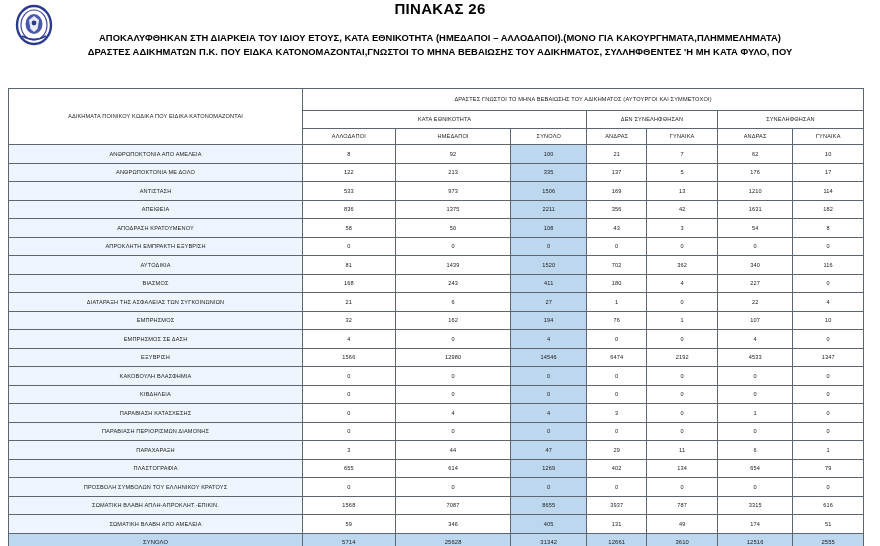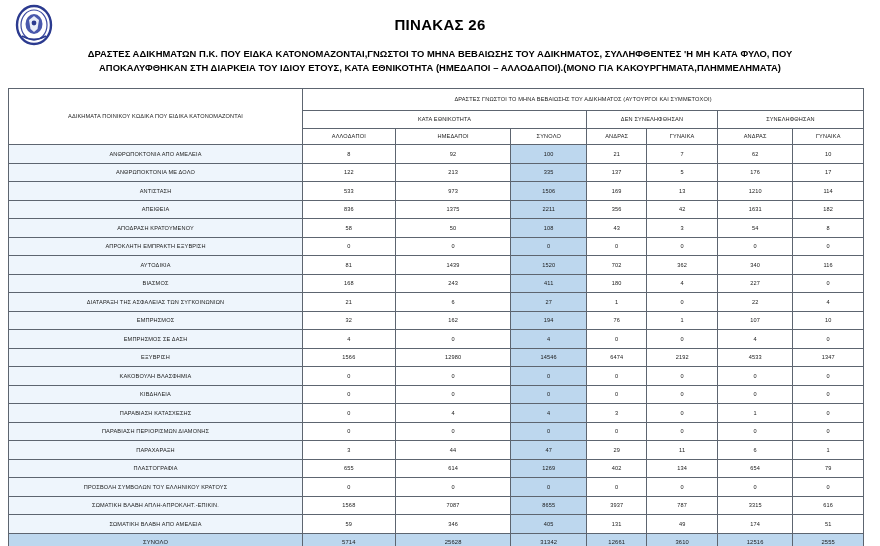--- a/index.html
+++ b/index.html
@@ -16,21 +16,20 @@
   
   .emblem {
     position: absolute; left: 14px; top: 4px;
     width: 40px; height: 42px;
   }
   .title {
     text-align: center;
     font-size: 15px;
     font-weight: bold;
     letter-spacing: .3px;
-    padding-top: 16px;
     color: #000;
   }
   .subtitle {
     margin: 14px 18px 0 18px;
     text-align: center;
     font-size: 9.4px;
     font-weight: bold;
     line-height: 1.45;
     color: #000;
     letter-spacing: .05px;
@@ -106,22 +105,22 @@
       <ellipse cx="20" cy="20" rx="8.5" ry="10" fill="#3a4aa5" opacity=".92"></ellipse>
       <path d="M20 12 L25 16 L23.5 25 L20 28 L16.5 25 L15 16 Z" fill="#e9edf8"></path>
       <circle cx="20" cy="19" r="2.4" fill="#2b3a8f"></circle>
       <path d="M8 32 q12 7 24 0" fill="none" stroke="#2b3a8f" stroke-width="2"></path>
     </svg>
   </div>
 
   <div class="title">ΠΙΝΑΚΑΣ 26</div>
 
   <div class="subtitle">
+    <div>ΑΠΟΚΑΛΥΦΘΗΚΑΝ ΣΤΗ ΔΙΑΡΚΕΙΑ ΤΟΥ ΙΔΙΟΥ ΕΤΟΥΣ, ΚΑΤΑ ΕΘΝΙΚΟΤΗΤΑ (ΗΜΕΔΑΠΟΙ – ΑΛΛΟΔΑΠΟΙ).(ΜΟΝΟ ΓΙΑ ΚΑΚΟΥΡΓΗΜΑΤΑ,ΠΛΗΜΜΕΛΗΜΑΤΑ)</div>
     <div>ΔΡΑΣΤΕΣ ΑΔΙΚΗΜΑΤΩΝ Π.Κ. ΠΟΥ ΕΙΔΚΑ ΚΑΤΟΝΟΜΑΖΟΝΤΑΙ,ΓΝΩΣΤΟΙ ΤΟ ΜΗΝΑ ΒΕΒΑΙΩΣΗΣ ΤΟΥ ΑΔΙΚΗΜΑΤΟΣ, ΣΥΛΛΗΦΘΕΝΤΕΣ 'Η ΜΗ ΚΑΤΑ ΦΥΛΟ, ΠΟΥ</div>
-    <div>ΑΠΟΚΑΛΥΦΘΗΚΑΝ ΣΤΗ ΔΙΑΡΚΕΙΑ ΤΟΥ ΙΔΙΟΥ ΕΤΟΥΣ, ΚΑΤΑ ΕΘΝΙΚΟΤΗΤΑ (ΗΜΕΔΑΠΟΙ – ΑΛΛΟΔΑΠΟΙ).(ΜΟΝΟ ΓΙΑ ΚΑΚΟΥΡΓΗΜΑΤΑ,ΠΛΗΜΜΕΛΗΜΑΤΑ)</div>
   </div>
 
   <div class="table-wrap">
     <table class="grid">
       <colgroup>
         <col class="c-label">
           <col class="c-allo">
           <col class="c-ime">
           <col class="c-syn">
         <col class="c-a1">

